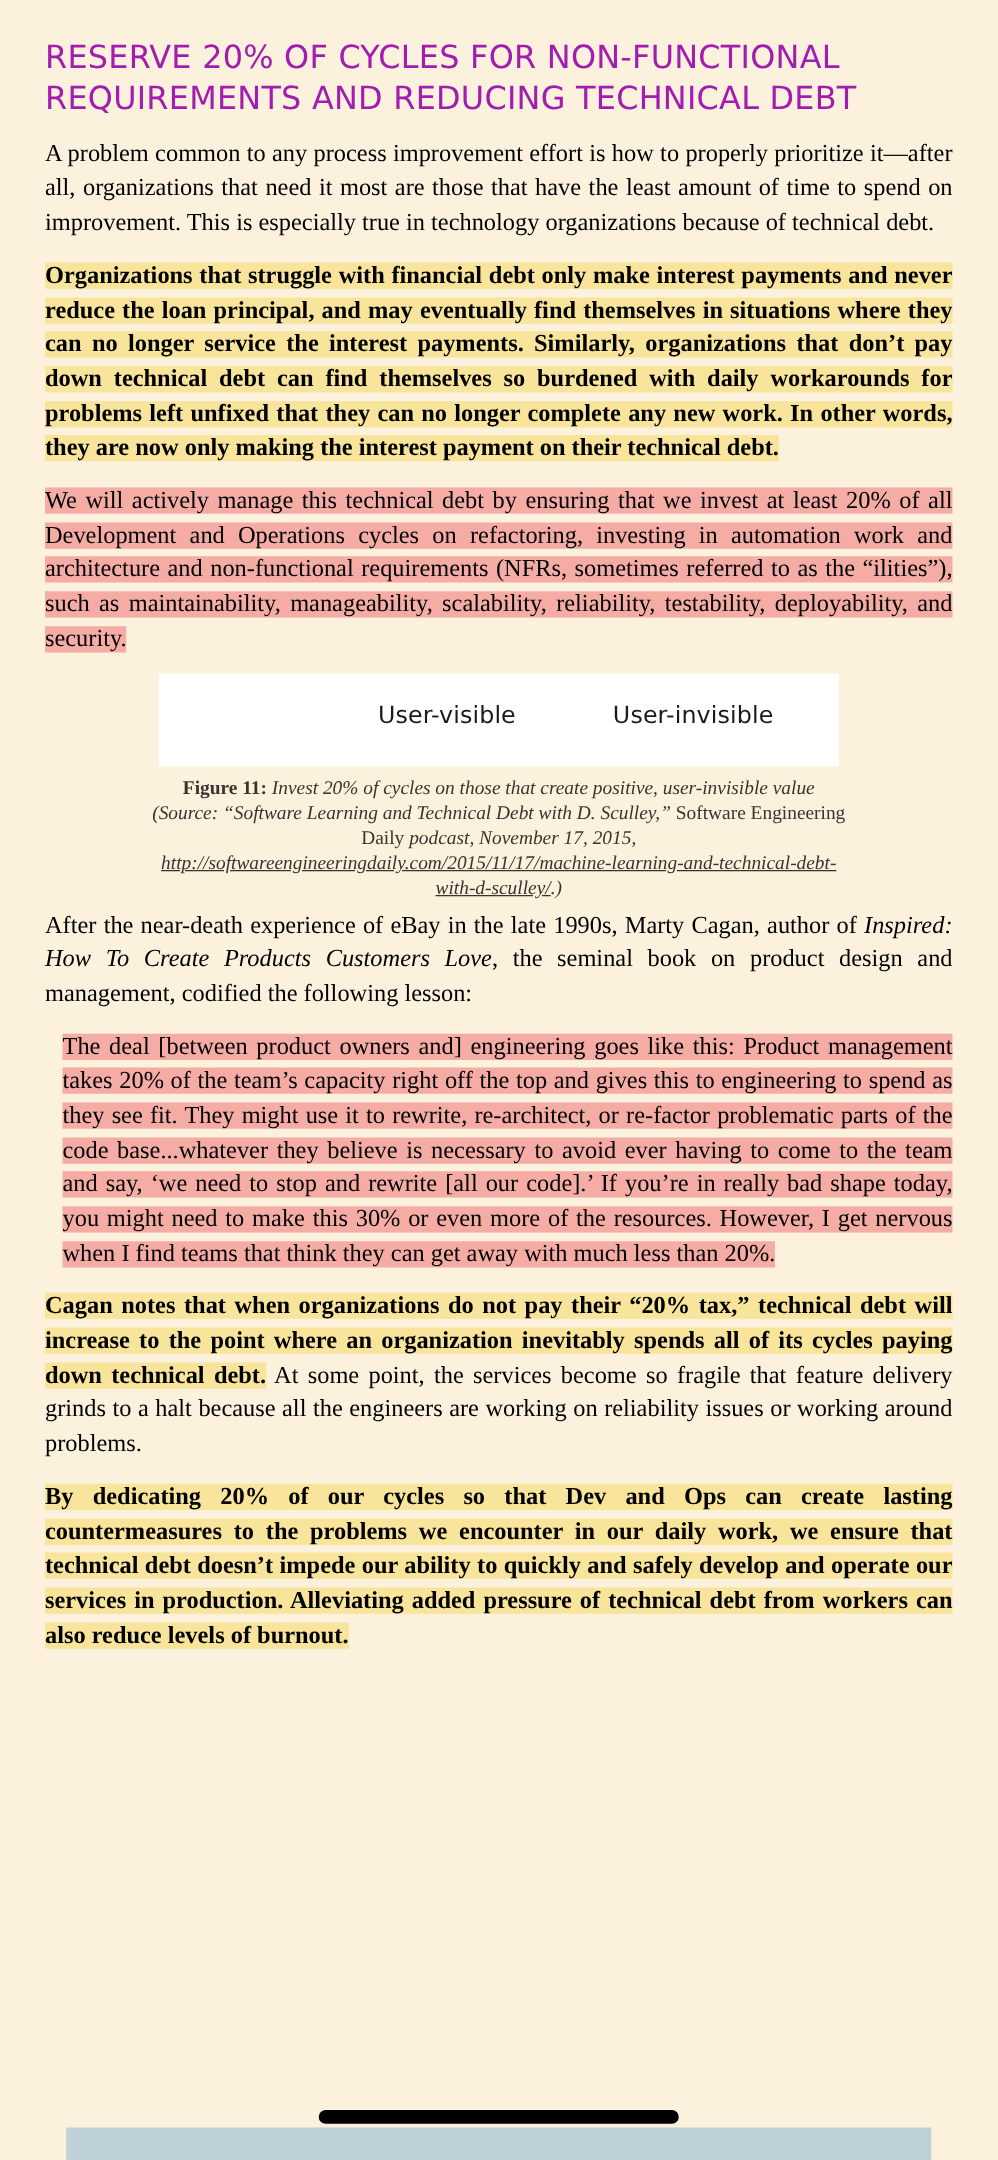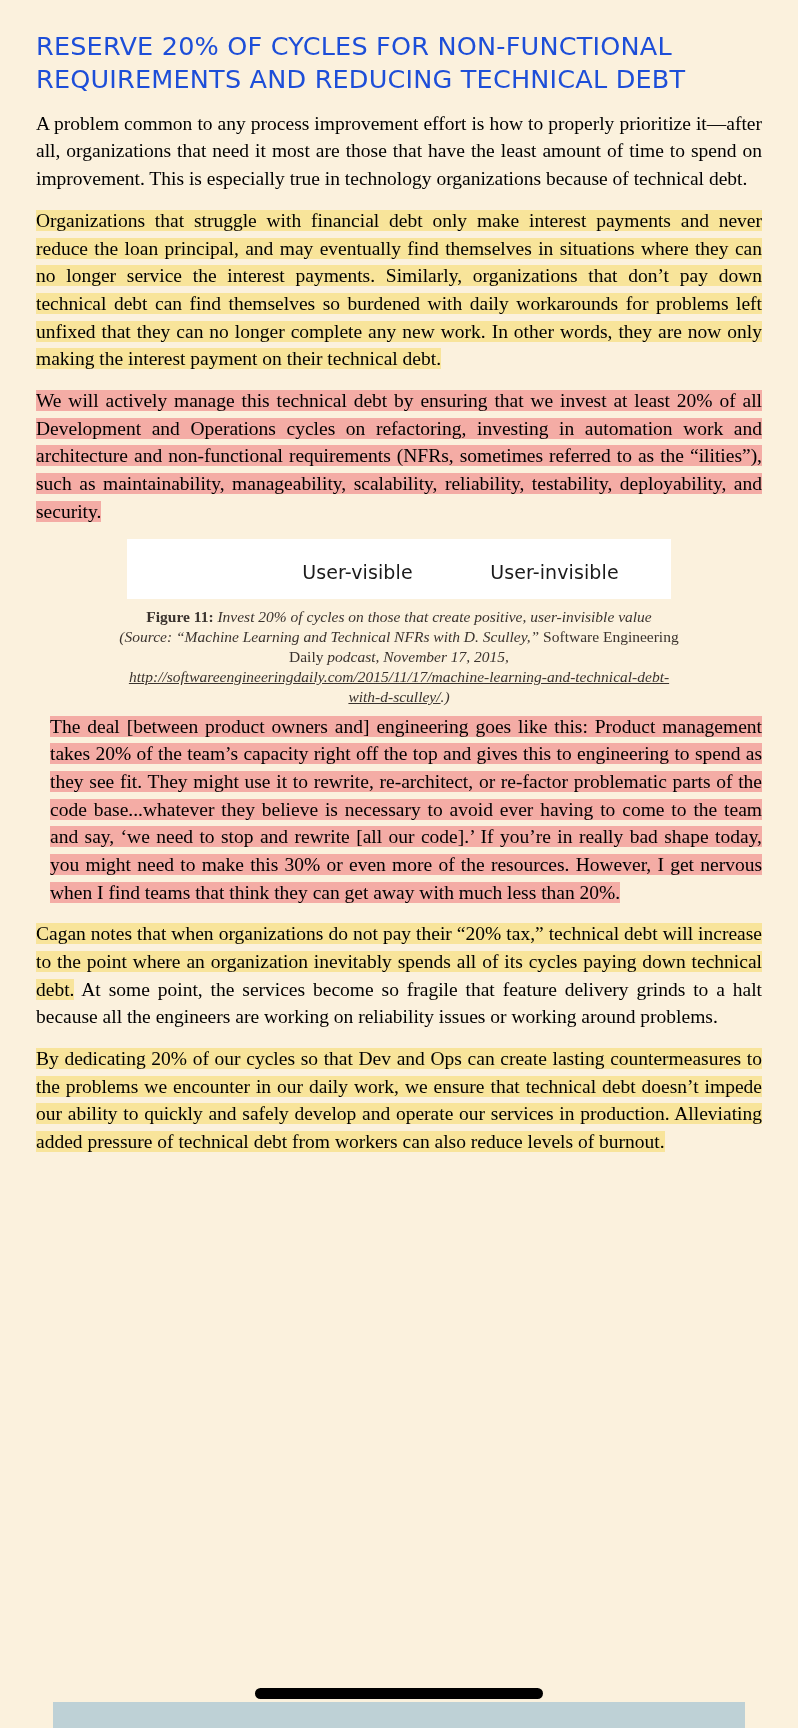--- a/index.html
+++ b/index.html
@@ -28,37 +28,37 @@
     padding: 30px 36px 0 36px;
   }
 
   
   .chapter-title {
     font-family: "DejaVu Sans", "Liberation Sans", sans-serif;
     font-size: 25.5px;
     line-height: 1.29;
     letter-spacing: 0.2px;
     font-weight: 400;
-    color: #1d4ed8;
+    color: #a21caf;
     margin: 0 0 14px 0;
     max-width: 660px;
   }
 
   
   p.body {
     font-size: 19.5px;
     line-height: 1.42;
     margin: 0 0 14px 0;
     text-align: justify;
     text-justify: inter-word;
     color: #000000;
     hyphens: manual;
   }
 
-  .hl-y { background: #f8e49a; box-decoration-break: clone; -webkit-box-decoration-break: clone; padding: 0 0; }
+  .hl-y { background: #f8e49a; box-decoration-break: clone; -webkit-box-decoration-break: clone; padding: 0 0; font-weight: bold; }
   .hl-p { background: #f4aca5; box-decoration-break: clone; -webkit-box-decoration-break: clone; padding: 0 0; }
 
   .quote {
     margin: 0 0 14px 0;
     padding-left: 14px;
     font-size: 19px;
     line-height: 1.45;
     text-align: justify;
   }
 
@@ -66,21 +66,21 @@
 
   
   .figure-wrap {
     margin: 8px 0 6px 0;
     text-align: center;
   }
   .matrix {
     width: 544px;
     margin: 0 auto;
     background: #ffffff;
-    padding: 14px 16px 2px 16px;
+    padding: 14px 16px 16px 16px;
     box-sizing: border-box;
     font-family: "DejaVu Sans", "Liberation Sans", sans-serif;
   }
   .matrix table {
     border-collapse: separate;
     border-spacing: 4px;
     width: 100%;
     table-layout: fixed;
   }
   .matrix th.colhead {
@@ -173,24 +173,25 @@
             </tr>
           </thead>
           <tbody>
           </tbody>
         </table>
       </div>
 
       <div class="caption">
         <b>Figure 11:</b>
         <i>Invest 20% of cycles on those that create positive, user-invisible value</i><br>
-        <i>(Source: “Machine Learning and Technical NFRs with D. Sculley,”</i><span> Software Engineering Daily </span><i>podcast, November 17, 2015, </i><a href="#">http://softwareengineeringdaily.com/2015/11/17/machine-learning-and-technical-debt-with-d-sculley/</a><i>.)</i>
+        <i>(Source: “Software Learning and Technical Debt with D. Sculley,”</i><span> Software Engineering Daily </span><i>podcast, November 17, 2015, </i><a href="#">http://softwareengineeringdaily.com/2015/11/17/machine-learning-and-technical-debt-with-d-sculley/</a><i>.)</i>
       </div>
     </div>
 
+    <p class="body"><span>After the near-death experience of eBay in the late 1990s, Marty Cagan, author of </span><em class="it">Inspired: How To Create Products Customers Love</em><span>, the seminal book on product design and management, codified the following lesson:</span></p>
 
     <p class="body quote"><span class="hl-p">The deal [between product owners and] engineering goes like this: Product management takes 20% of the team’s capacity right off the top and gives this to engineering to spend as they see fit. They might use it to rewrite, re-architect, or re-factor problematic parts of the code base...whatever they believe is necessary to avoid ever having to come to the team and say, ‘we need to stop and rewrite [all our code].’ If you’re in really bad shape today, you might need to make this 30% or even more of the resources. However, I get nervous when I find teams that think they can get away with much less than 20%.</span></p>
 
     <p class="body"><span class="hl-y">Cagan notes that when organizations do not pay their “20% tax,” technical debt will increase to the point where an organization inevitably spends all of its cycles paying down technical debt.</span><span> At some point, the services become so fragile that feature delivery grinds to a halt because all the engineers are working on reliability issues or working around problems.</span></p>
 
     <p class="body"><span class="hl-y">By dedicating 20% of our cycles so that Dev and Ops can create lasting countermeasures to the problems we encounter in our daily work, we ensure that technical debt doesn’t impede our ability to quickly and safely develop and operate our services in production. Alleviating added pressure of technical debt from workers can also reduce levels of burnout.</span></p>
 
   </div>
 
   <div class="bottom-panel"></div>

